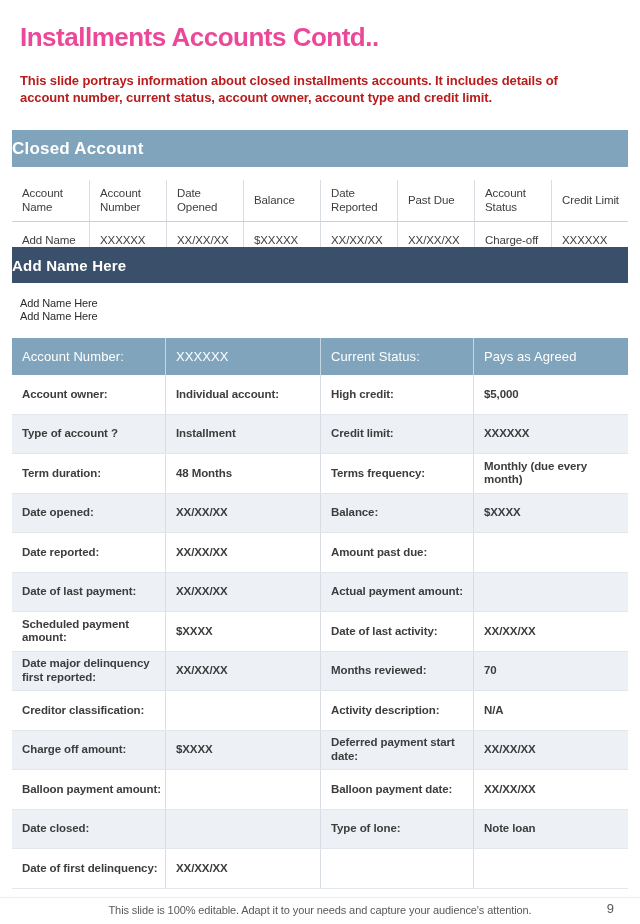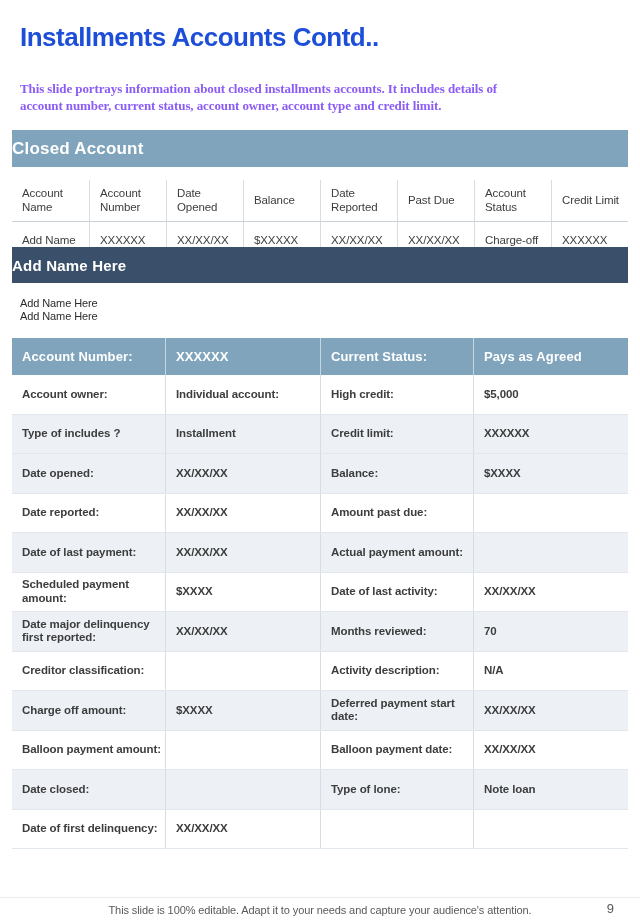--- a/index.html
+++ b/index.html
@@ -7,27 +7,27 @@
     width:640px; height:924px; position:relative;
     background:#ffffff; overflow:hidden;
     font-family:"Liberation Sans", sans-serif;
     -webkit-font-smoothing:antialiased;
   }
   .abs { position:absolute; }
 
   
   .slide-title {
     left:20px; top:22px; width:600px;
-    font-size:26px; font-weight:700; color:#1d4ed8;
+    font-size:26px; font-weight:700; color:#ec4899;
     letter-spacing:-0.5px;
   }
   .slide-desc {
-    left:20px; top:80px; width:612px;
-    font-size:13px; font-weight:700; color:#8b5cf6;
-    line-height:17px; letter-spacing:-0.1px;font-family:Liberation Serif, serif;
+    left:20px; top:72px; width:612px;
+    font-size:13px; font-weight:700; color:#b91c1c;
+    line-height:17px; letter-spacing:-0.1px;
   }
 
   
   .bar {
     left:12px; width:616px; box-sizing:border-box;
     display:flex; align-items:center; 
     color:#ffffff; font-weight:700;
   }
   .bar-steel { top:130px; height:37px; background:#7FA4BC; font-size:17px; letter-spacing:0.2px; }
   .bar-navy  { top:247px; height:36px; background:#3A506A; font-size:15px; letter-spacing:0.2px; }
@@ -48,21 +48,21 @@
   .name-lines {
     left:20px; top:297px; font-size:11px; color:#2b2b2b; line-height:13px;
     letter-spacing:-0.1px;
   }
 
   
   .t2 { left:12px; top:338px; width:616px; }
   .t2-head { display:flex; height:37px; background:#7FA4BC; }
   .t2-head-cell {
     box-sizing:border-box; display:flex; align-items:center; padding-left:10px;
-    color:#ffffff; font-weight:700; font-size:13px; letter-spacing:0.1px;
+    color:#ffffff; font-weight:400; font-size:13px; letter-spacing:0.1px;
   }
   .t2-head-cell + .t2-head-cell { border-left:1px solid rgba(255,255,255,0.55); }
   .dt-row { display:flex; height:39.5px; box-sizing:border-box; border-bottom:1px solid #E2E7ED; background:#ffffff; }
   .dt-row.alt { background:#EDF1F6; }
   .dt-cell {
     box-sizing:border-box; display:flex; align-items:center; padding:0 4px 0 10px;
     font-size:11.5px; color:#3d3d3d; line-height:13.5px; letter-spacing:-0.1px;font-weight:bold;
   }
   .dt-cell + .dt-cell { border-left:1px solid #D7DDE3; }
   .c0 { width:153px; } .c1 { width:155px; } .c2 { width:153px; } .c3 { width:155px; }
@@ -126,24 +126,30 @@
     <div class="t2-head-cell c3">Pays as Agreed</div>
   </div>
   <div>
       <div class="dt-row">
         <div class="dt-cell c0">Account owner:</div>
         <div class="dt-cell c1">Individual account:</div>
         <div class="dt-cell c2">High credit:</div>
         <div class="dt-cell c3">$5,000</div>
       </div>
       <div class="dt-row alt">
-        <div class="dt-cell c0">Type of includes ?</div>
+        <div class="dt-cell c0">Type of account ?</div>
         <div class="dt-cell c1">Installment</div>
         <div class="dt-cell c2">Credit limit:</div>
         <div class="dt-cell c3">XXXXXX</div>
+      </div>
+      <div class="dt-row">
+        <div class="dt-cell c0">Term duration:</div>
+        <div class="dt-cell c1">48 Months</div>
+        <div class="dt-cell c2">Terms frequency:</div>
+        <div class="dt-cell c3">Monthly (due every month)</div>
       </div>
       <div class="dt-row alt">
         <div class="dt-cell c0">Date opened:</div>
         <div class="dt-cell c1">XX/XX/XX</div>
         <div class="dt-cell c2">Balance:</div>
         <div class="dt-cell c3">$XXXX</div>
       </div>
       <div class="dt-row">
         <div class="dt-cell c0">Date reported:</div>
         <div class="dt-cell c1">XX/XX/XX</div>

